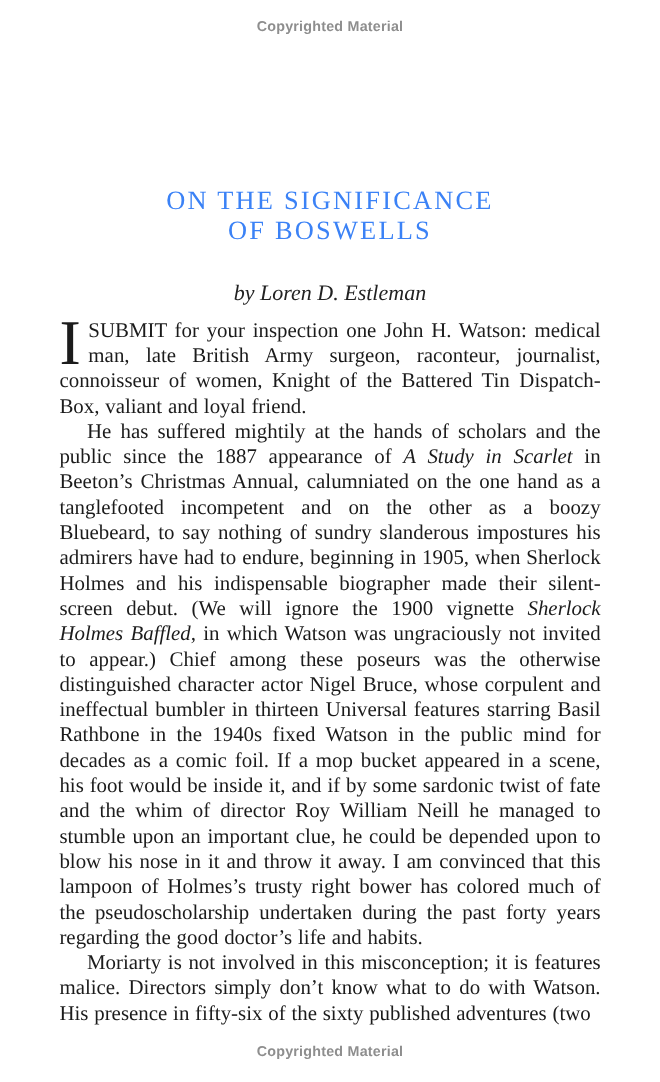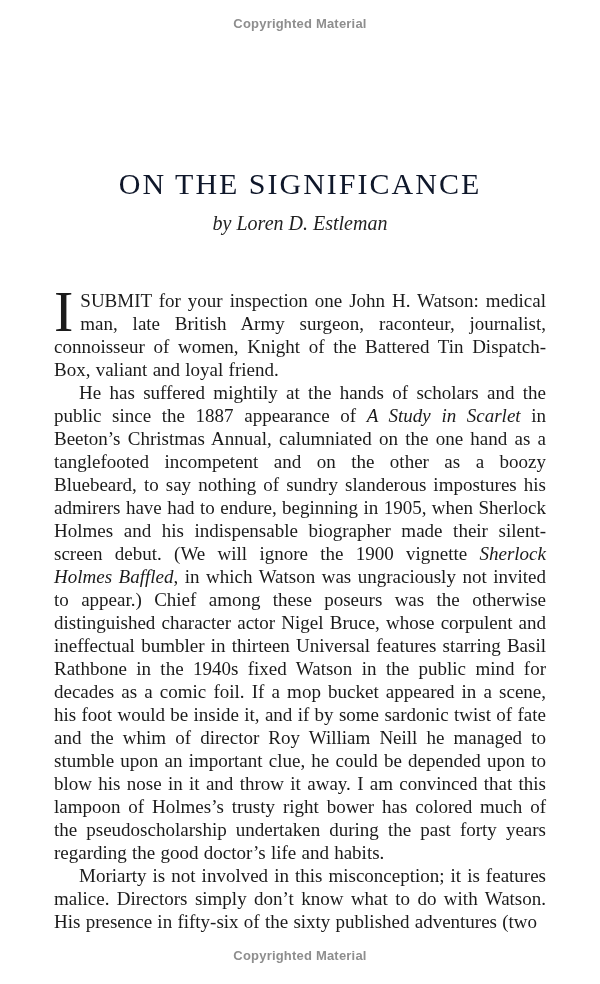--- a/index.html
+++ b/index.html
@@ -28,29 +28,29 @@
     position: absolute;
     left: 54px;
     top: 170px;
     width: 492px;
     text-align: center;
     color: var(--text, #1b1b1b);
   }
   .title {
     margin: 0;
     font-weight: 400;
-    font-size: 30px;
+    font-size: 24px;
     line-height: 27px;
     letter-spacing: 2px;
-    color: #0f172a;
+    color: #3b82f6;
     text-align: center;
   }
   .title-line { display: block; }
   .byline {
-    margin-top: 15px;
+    margin-top: 32px;
     font-style: italic;
     font-size: 20px;
     color: #222222;
   }
   .article-body {
     position: absolute;
     left: 54px;
     top: 289px;
     width: 492px;
   }
@@ -75,20 +75,21 @@
 </head>
 <body>
 
 <div class="page" style="--bg: #ffffff; --text: #1b1b1b; --muted: #8e8e8e;">
 
   <div class="copyright top">Copyrighted Material</div>
 
   <header class="chapter-header">
     <h1 class="title">
       <span class="title-line">ON THE SIGNIFICANCE</span>
+      <span class="title-line">OF BOSWELLS</span>
     </h1>
     <div class="byline">by Loren D. Estleman</div>
   </header>
 
   <main class="article-body">
       <p class="para"><span class="drop-cap">I</span><span>SUBMIT for your inspection one John H. Watson: medical man, late British Army surgeon, raconteur, journalist, connoisseur of women, Knight of the Battered Tin Dispatch-Box, valiant and loyal friend.</span></p>
       <p class="para indent"><span>He has suffered mightily at the hands of scholars and the public since the 1887 appearance of </span><em>A Study in Scarlet</em><span> in Beeton’s Christmas Annual, calumniated on the one hand as a tanglefooted incompetent and on the other as a boozy Bluebeard, to say nothing of sundry slanderous impostures his admirers have had to endure, beginning in 1905, when Sherlock Holmes and his indispensable biographer made their silent-screen debut. (We will ignore the 1900 vignette </span><em>Sherlock Holmes Baffled</em><span>, in which Watson was ungraciously not invited to appear.) Chief among these poseurs was the otherwise distinguished character actor Nigel Bruce, whose corpulent and ineffectual bumbler in thirteen Universal features starring Basil Rathbone in the 1940s fixed Watson in the public mind for decades as a comic foil. If a mop bucket appeared in a scene, his foot would be inside it, and if by some sardonic twist of fate and the whim of director Roy William Neill he managed to stumble upon an important clue, he could be depended upon to blow his nose in it and throw it away. I am convinced that this lampoon of Holmes’s trusty right bower has colored much of the pseudoscholarship undertaken during the past forty years regarding the good doctor’s life and habits.</span></p>
       <p class="para indent"><span>Moriarty is not involved in this misconception; it is features malice. Directors simply don’t know what to do with Watson. His presence in fifty-six of the sixty published adventures (two</span></p>
     </main>
 

